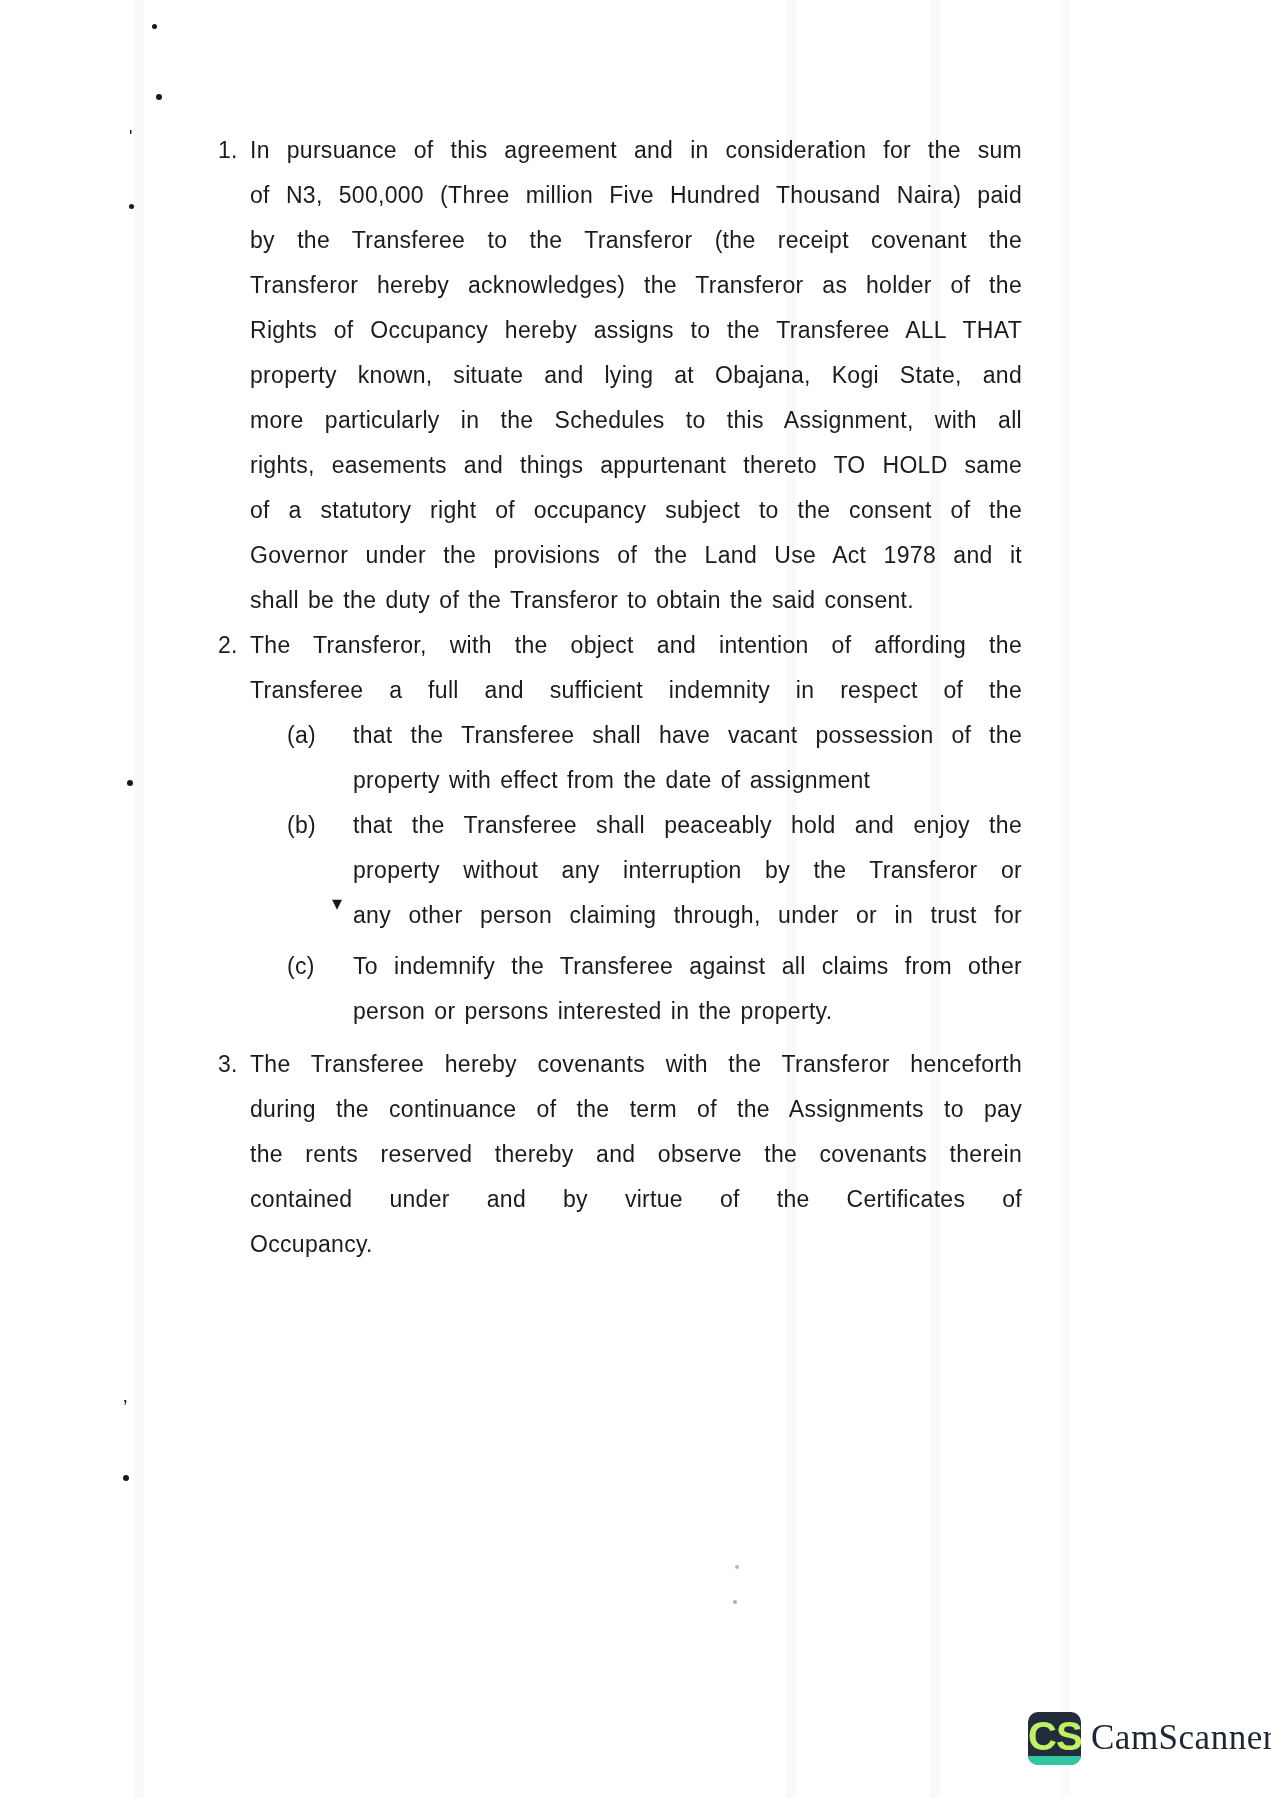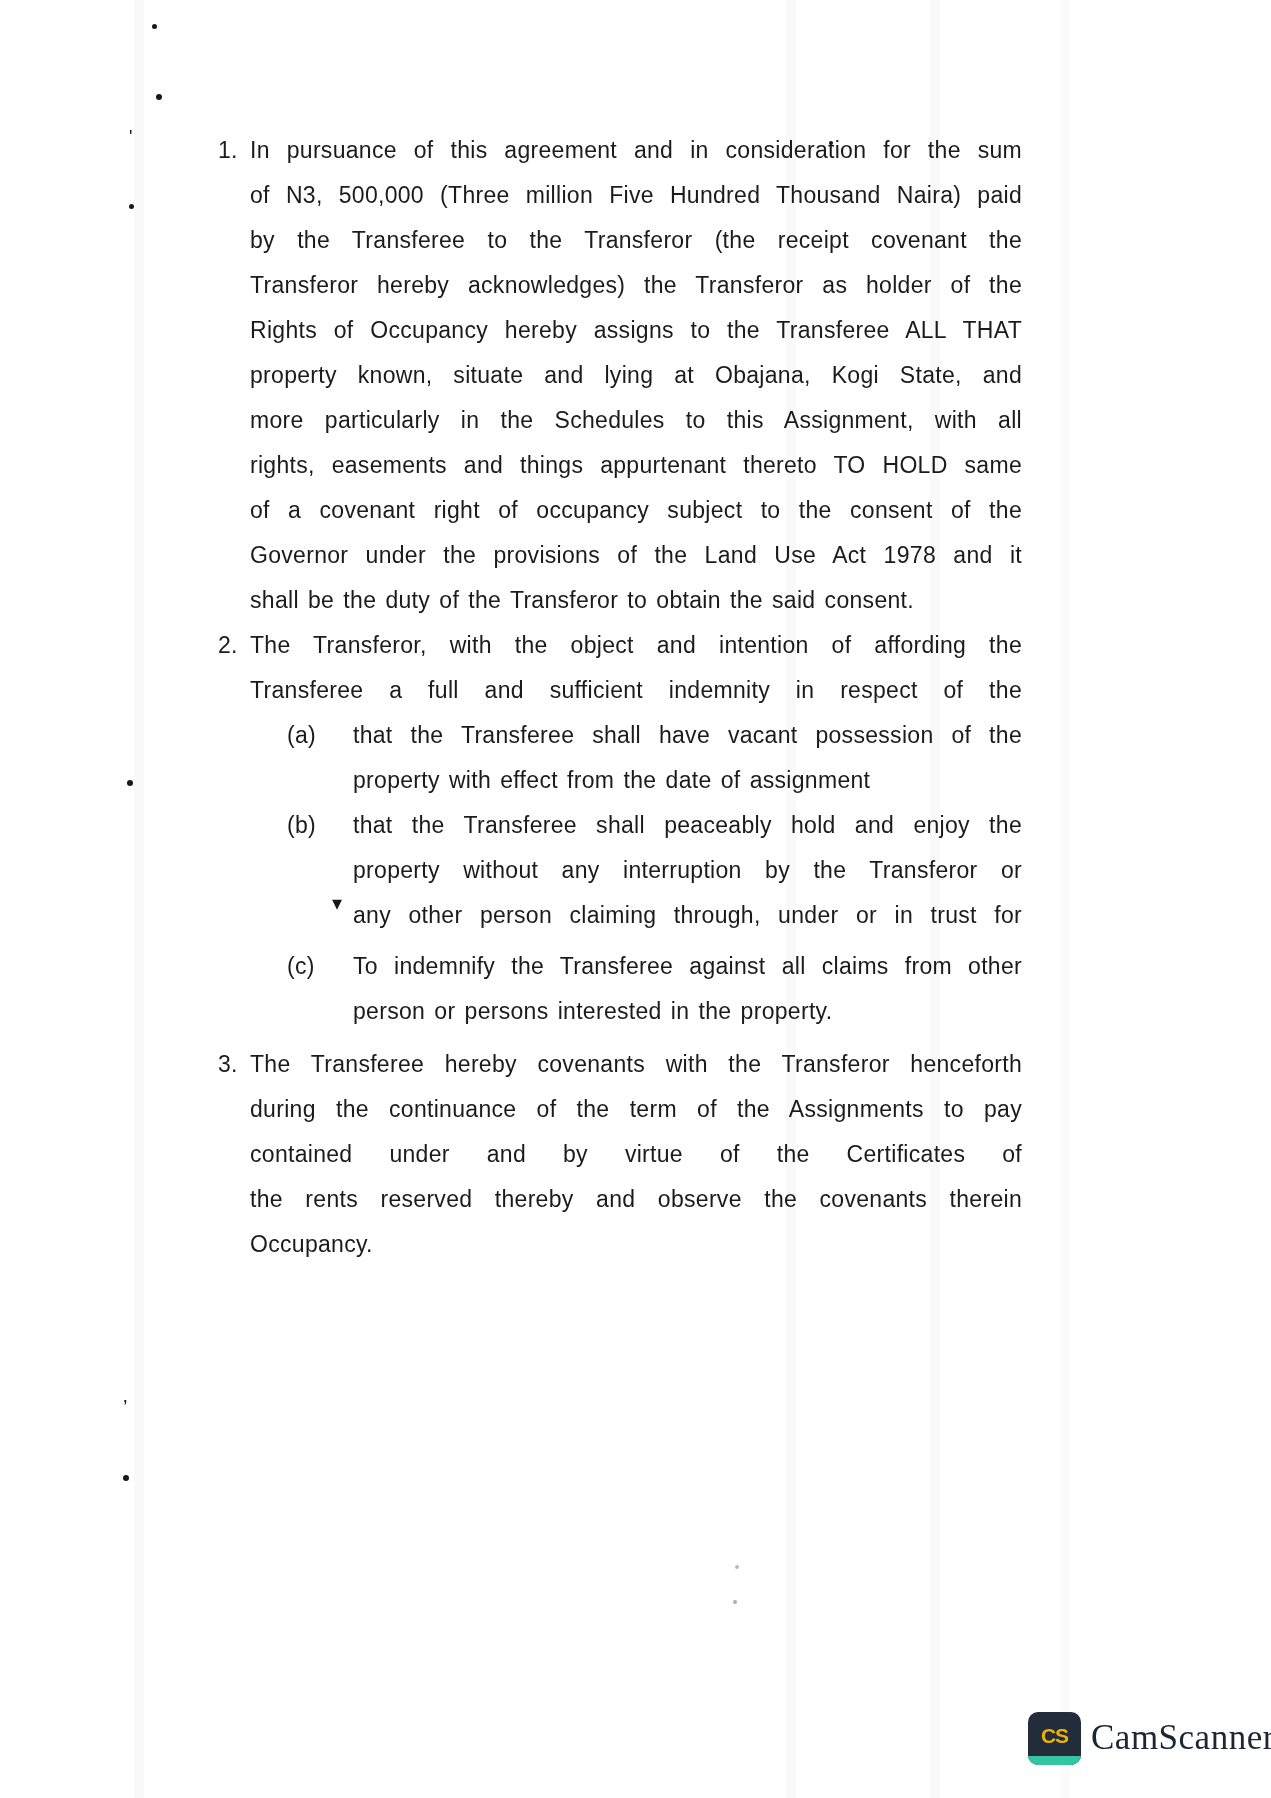--- a/index.html
+++ b/index.html
@@ -30,21 +30,21 @@
   .art{position:absolute;color:#161616;font-size:22px;line-height:10px;}
   .dot{position:absolute;background:#181818;border-radius:50%;}
   
   .cs-footer{position:absolute;left:1028px;top:1711px;height:54px;display:flex;align-items:center;}
   .cs-logo{
     position:relative;width:53px;height:53px;border-radius:10px;
     background:#232c3b;overflow:hidden;flex:0 0 auto;
   }
   .cs-logo .cs-letters{
     position:absolute;left:0;right:0;top:3px;height:42px;line-height:42px;
-    text-align:center;color:#eab308;font-weight:bold;font-size:21px;letter-spacing:-1px;
+    text-align:center;color:#bef264;font-weight:bold;font-size:40px;letter-spacing:-1px;
     font-family:"Liberation Sans", sans-serif;
   }
   .cs-logo .cs-band{position:absolute;left:0;right:0;bottom:0;height:9px;background:#36c5a3;}
   .cs-name{
     margin-left:10px;font-family:"Liberation Serif", serif;
     font-size:35px;color:#1c2733;letter-spacing:0.5px;
   }
 </style>
 </head>
 <body>
@@ -71,21 +71,21 @@
   <div class="clause">
     <div class="clause-label">1.</div>
     <div class="line j">In pursuance of this agreement and in consideration for the sum</div>
     <div class="line j">of N3, 500,000 (Three million Five Hundred Thousand Naira) paid</div>
     <div class="line j">by the Transferee to the Transferor (the receipt covenant the</div>
     <div class="line j">Transferor hereby acknowledges) the Transferor as holder of the</div>
     <div class="line j">Rights of Occupancy hereby assigns to the Transferee ALL THAT</div>
     <div class="line j">property known, situate and lying at Obajana, Kogi State, and</div>
     <div class="line j">more particularly in the Schedules to this Assignment, with all</div>
     <div class="line j">rights, easements and things appurtenant thereto TO HOLD same</div>
-    <div class="line j">of a covenant right of occupancy subject to the consent of the</div>
+    <div class="line j">of a statutory right of occupancy subject to the consent of the</div>
     <div class="line j">Governor under the provisions of the Land Use Act 1978 and it</div>
     <div class="line">shall be the duty of the Transferor to obtain the said consent.</div>
   </div>
 
   <div class="clause">
     <div class="clause-label">2.</div>
     <div class="line j">The Transferor, with the object and intention of affording the</div>
     <div class="line j">Transferee a full and sufficient indemnity in respect of the</div>
   </div>
 
@@ -105,22 +105,22 @@
   <div class="subclause sp-c">
     <div class="subclause-label">(c)</div>
     <div class="line j">To indemnify the Transferee against all claims from other</div>
     <div class="line">person or persons interested in the property.</div>
   </div>
 
   <div class="clause sp-3">
     <div class="clause-label">3.</div>
     <div class="line j">The Transferee hereby covenants with the Transferor henceforth</div>
     <div class="line j">during the continuance of the term of the Assignments to pay</div>
+    <div class="line j">the rents reserved thereby and observe the covenants therein</div>
     <div class="line j">contained under and by virtue of the Certificates of</div>
-    <div class="line j">the rents reserved thereby and observe the covenants therein</div>
     <div class="line">Occupancy.</div>
   </div>
 
 </div>
 
 <div class="cs-footer">
   <div class="cs-logo">
     <div class="cs-letters">CS</div>
     <div class="cs-band"></div>
   </div>

